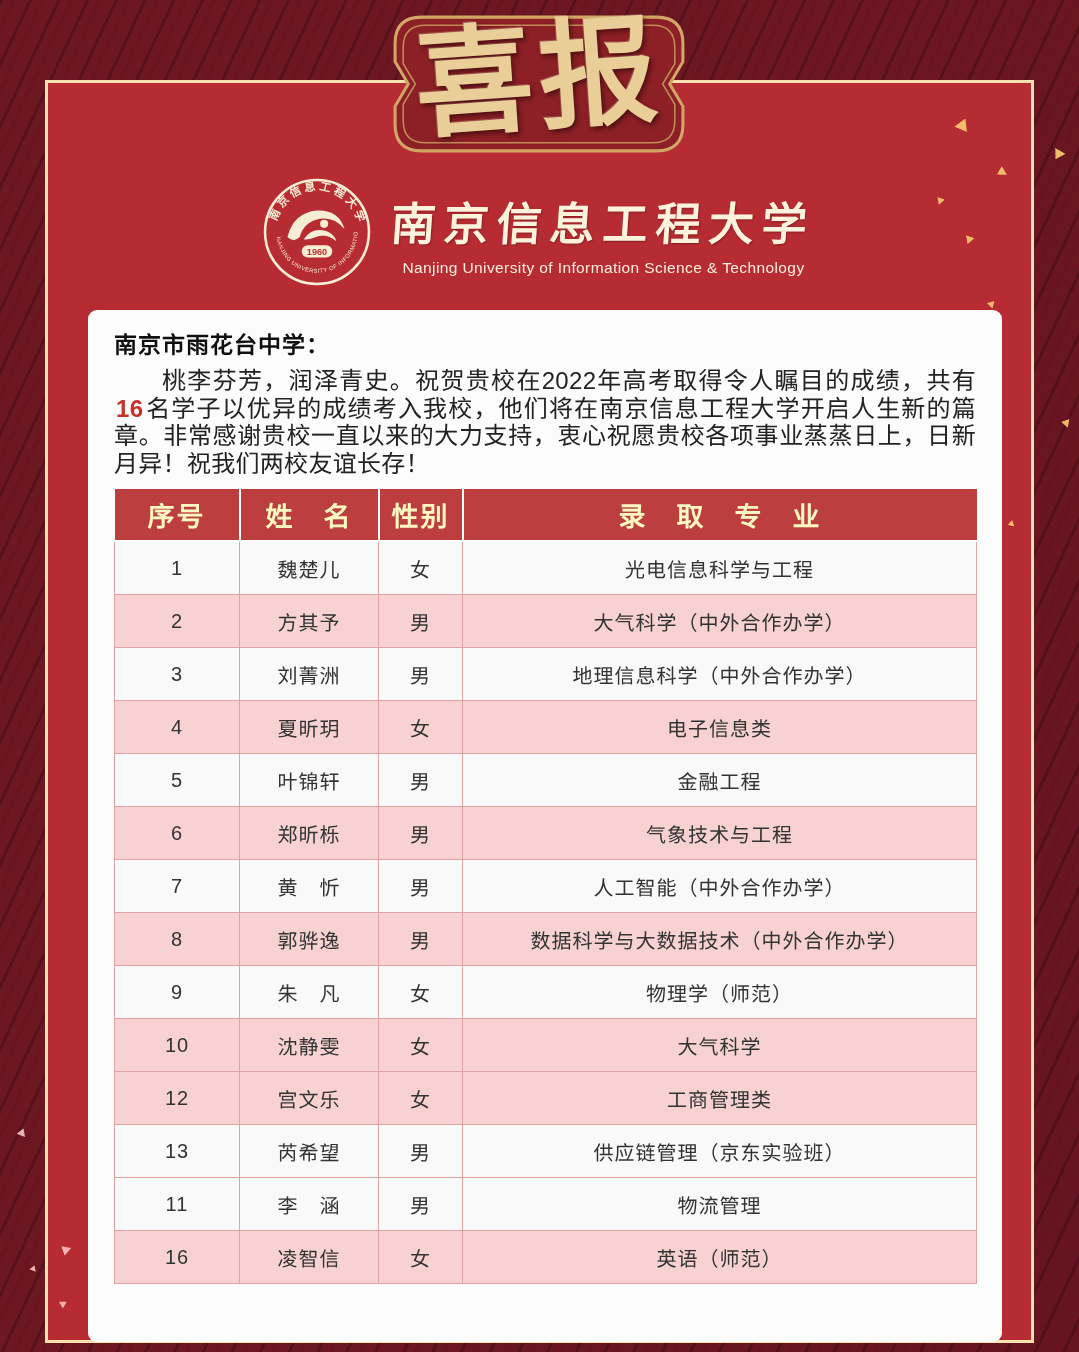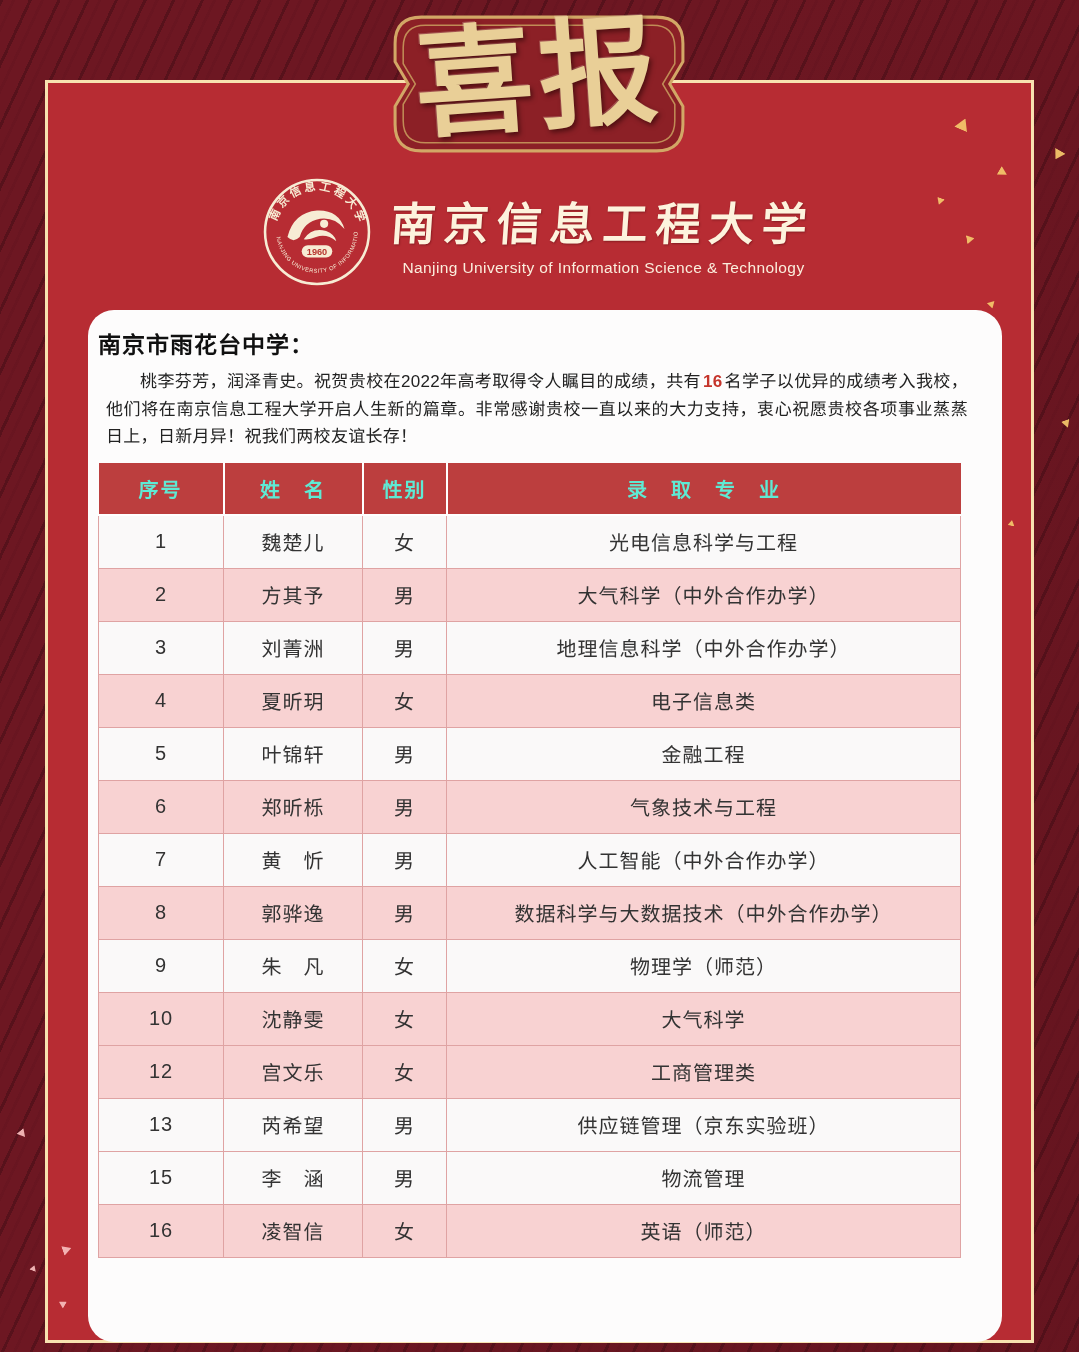--- a/index.html
+++ b/index.html
@@ -67,39 +67,39 @@
     white-space:nowrap;
   }
   .uni-en{
     margin-top:6px;font-size:15.5px;color:#fbeedd;letter-spacing:.4px;white-space:nowrap;
   }
 
   
   .card{
     position:absolute;left:88px;top:310px;width:914px;height:1032px;z-index:4;
     box-sizing:border-box;
-    background:#fdfcfc;border-radius:26px;
-    padding:16px 26px 0 10px;
+    background:#fdfcfc;border-radius:9px;
+    padding:16px 26px 0 26px;
     overflow:hidden;
   }
   .recipient{
     margin:0 0 7px 0;font-size:23px;font-weight:bold;color:#101010;letter-spacing:1px;
   }
   .letter-body{
-    margin:8px;font-size:17px;color:#222;line-height:27.5px;text-indent:2em;
+    margin:0;font-size:24px;color:#222;line-height:27.5px;text-indent:2em;
     text-align:justify;letter-spacing:.3px;
   }
   .hl{color:#c5342b;font-weight:bold;padding:0 2px;}
 
   
   table.admit{
     width:862px;margin-top:12px;border-collapse:collapse;table-layout:fixed;
   }
   table.admit th{
-    background:#bc3e3e;color:#5eead4;font-size:20px;font-weight:bold;
+    background:#bc3e3e;color:#fef9c3;font-size:27px;font-weight:bold;
     height:49px;letter-spacing:2px;
     border-right:2px solid #ffffff;border-bottom:2px solid #ffffff;
   }
   table.admit th:last-child{border-right:none;}
   table.admit td{
     height:50px;text-align:center;font-size:20px;color:#333;
     border:1px solid #dfa3a3;letter-spacing:1px;
   }
   tr.odd td{background:#faf9f9;}
   tr.even td{background:#f8d2d2;}
@@ -245,21 +245,21 @@
           <td>女</td>
           <td>工商管理类</td>
         </tr>
         <tr class="odd">
           <td>13</td>
           <td>芮希望</td>
           <td>男</td>
           <td>供应链管理（京东实验班）</td>
         </tr>
         <tr class="odd">
-          <td>15</td>
+          <td>11</td>
           <td>李　涵</td>
           <td>男</td>
           <td>物流管理</td>
         </tr>
         <tr class="even">
           <td>16</td>
           <td>凌智信</td>
           <td>女</td>
           <td>英语（师范）</td>
         </tr>

